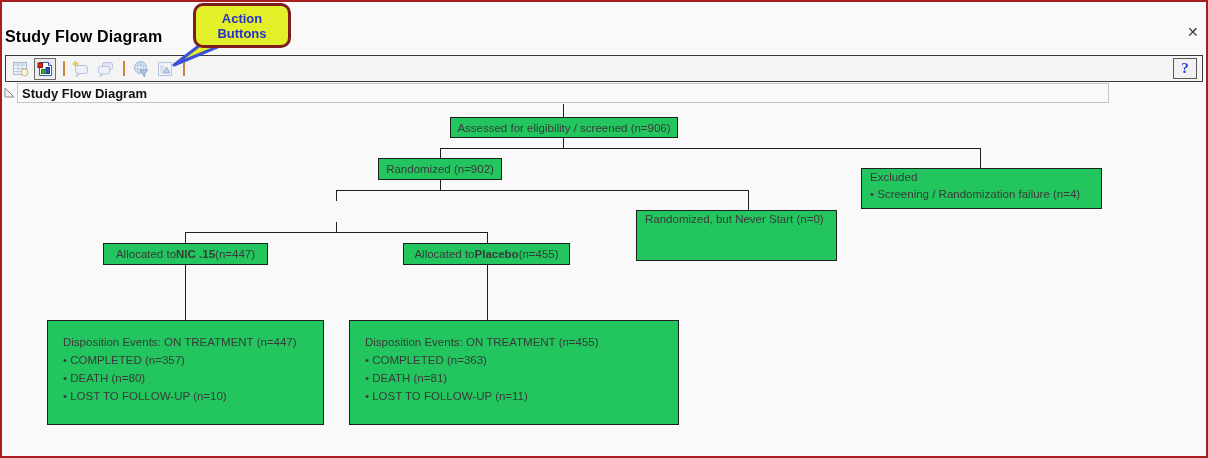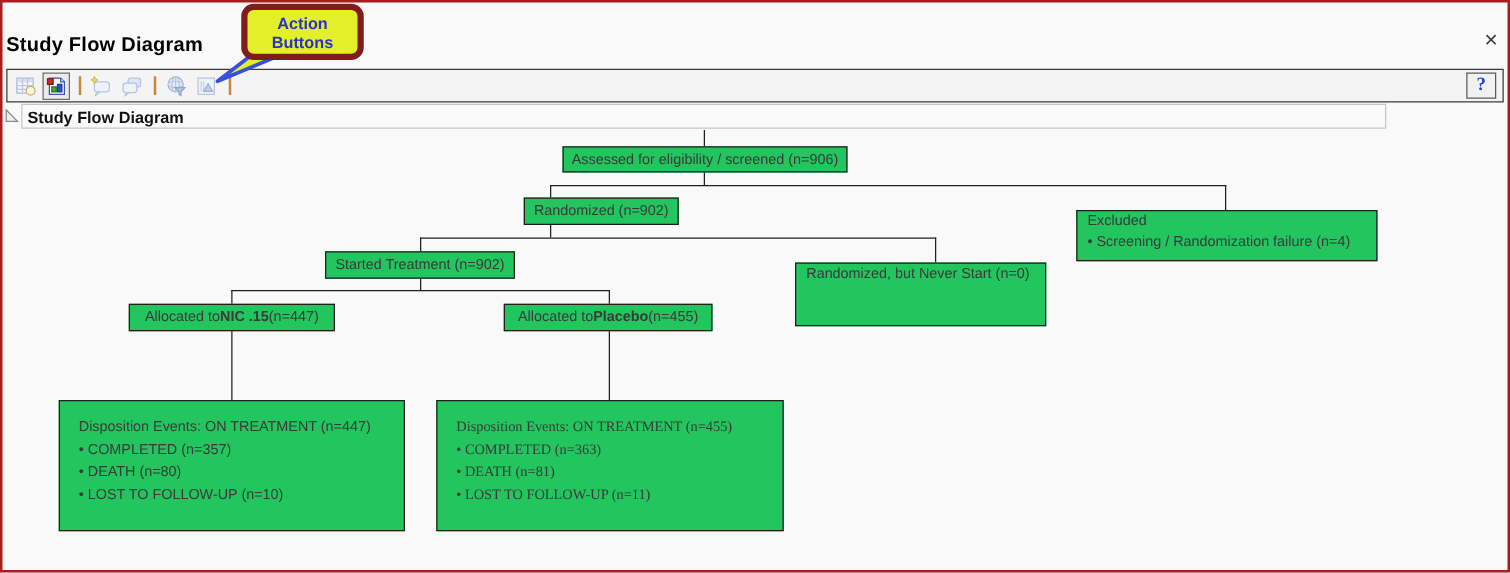--- a/index.html
+++ b/index.html
@@ -8,21 +8,21 @@
   #stage { position:absolute; inset:0; width:1208px; height:458px; background:#f9f9f9; }
   .frame { position:absolute; inset:0; border:2px solid #a81d1d; pointer-events:none; z-index:50; }
 
   
   .page-title { position:absolute; left:5px; top:28px; font-size:16px; font-weight:bold; color:#000; letter-spacing:0.2px; }
   .close-x { position:absolute; left:1187px; top:25px; font-size:14px; color:#3c3c3c; cursor:pointer; line-height:14px; }
 
   
   .callout-tail { position:absolute; left:168px; top:44px; z-index:2; }
   .callout { position:absolute; left:193px; top:3px; width:98px; height:45px; background:#e3ef29;
-             border:5px solid #7f1d1d; border-radius:10px; z-index:3;
+             border:3px solid #7f1d1d; border-radius:10px; z-index:3;
              display:flex; flex-direction:column; align-items:center; justify-content:center; }
   .callout div { font-size:13px; font-weight:bold; color:#2830cf; line-height:15px; }
 
   
   .toolbar { position:absolute; left:5px; top:55px; width:1198px; height:27px; background:#f4f4f4;
              border:1px solid #3a3a3a; display:flex; align-items:center; padding-left:4px; z-index:1; }
   .tb-btn { width:22px; height:22px; display:flex; align-items:center; justify-content:center;
             margin-right:2px; border:1px solid transparent; }
   .tb-btn.active { border:1px solid #6e6e6e; background:#ebebeb; }
   .tb-sep { width:2px; height:15px; background:#c8873c; margin:0 5px; }
@@ -145,32 +145,29 @@
   <div class="hline" style="left:185px; top:232px; width:303px;"></div>
   <div class="vline" style="left:185px; top:232px; height:11px;"></div>
   <div class="vline" style="left:487px; top:232px; height:11px;"></div>
   <div class="vline" style="left:185px; top:264px; height:56px;"></div>
   <div class="vline" style="left:487px; top:264px; height:56px;"></div>
 
   <div class="fbox center" style="left:450px; top:117px; width:228px; height:21px;">
     <span>Assessed for eligibility / screened (n=906)</span>
   </div>
 
-  <div class="fbox center" style="left:378px; top:158px; width:124px; height:22px;margin-left:41px;">
+  <div class="fbox center" style="left:378px; top:158px; width:124px; height:22px;">
     <span>Randomized (n=902)</span>
   </div>
 
   <div class="fbox multiline" style="left:861px; top:168px; width:241px; height:41px;">
     <div>Excluded</div>
     <div>• Screening / Randomization failure  (n=4)</div>
   </div>
 
-  <div class="fbox center" style="left:260px; top:201px; width:152px; height:22px;">
-    <span>Started Treatment (n=902)</span>
-  </div>
 
   <div class="fbox multiline" style="left:636px; top:210px; width:201px; height:51px;">
     <div>Randomized, but Never Start (n=0)</div>
   </div>
 
   <div class="fbox center" style="left:103px; top:243px; width:165px; height:22px;">
     <span>Allocated to </span>
       <span class="b">NIC .15</span>
       <span> (n=447)</span>
   </div>
@@ -181,21 +178,21 @@
       <span> (n=455)</span>
   </div>
 
   <div class="fbox disp" style="left:47px; top:320px; width:277px; height:105px;">
     <div>Disposition Events: ON TREATMENT (n=447)</div>
     <div>• COMPLETED (n=357)</div>
     <div>• DEATH (n=80)</div>
     <div>• LOST TO FOLLOW-UP (n=10)</div>
   </div>
 
-  <div class="fbox disp" style="left:349px; top:320px; width:278px; height:105px;font-family:Liberation Serif, serif;">
+  <div class="fbox disp" style="left:349px; top:320px; width:330px; height:105px;">
     <div>Disposition Events: ON TREATMENT (n=455)</div>
     <div>• COMPLETED (n=363)</div>
     <div>• DEATH (n=81)</div>
     <div>• LOST TO FOLLOW-UP (n=11)</div>
   </div>
 
   <div class="frame"></div>
 </div>
 
 </body></html>

